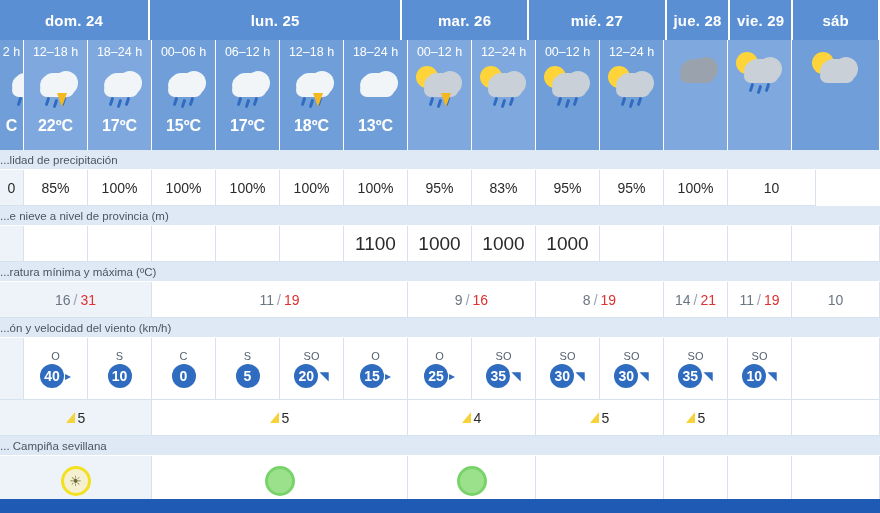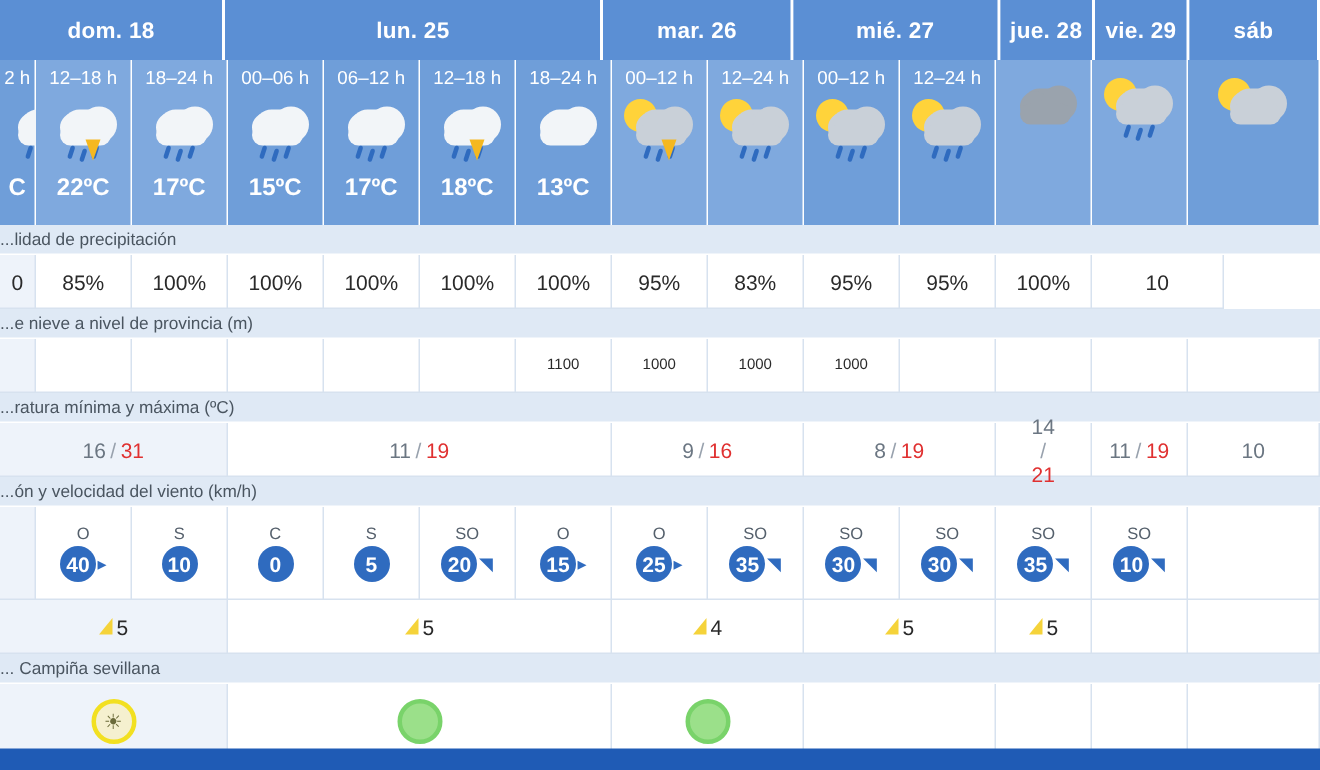--- a/index.html
+++ b/index.html
@@ -95,21 +95,21 @@
     border-bottom: 1px solid #d7e2ef;
     display: flex;
     align-items: center;
     justify-content: center;
     font-size: 14px;
     color: #2a2a2a;
     background: #ffffff;
   }
   .cell.shade { background: #eef3fa; }
   .row-prob .cell { height: 36px; }
-  .row-snow .cell { height: 36px; font-size: 10px; }
+  .row-snow .cell { height: 36px; font-size: 19px; }
   .row-temp .cell { height: 36px; font-size: 14px; color: #7b8490; }
   .row-temp .cell .tmin { color: #6b7682; }
   .row-temp .cell .sep { color: #98a1ad; padding: 0 3px; }
   .row-temp .cell .tmax { color: #e03030; }
 
   
   .row-wind { display: flex; width: 880px; background: #ffffff; }
   .wind-cell {
     height: 62px;
     border-right: 1px solid #d7e2ef;
@@ -229,21 +229,21 @@
     transform: rotate(18deg);
   }
 </style>
 </head>
 <body>
 
 <div id="app">
 
   <div class="day-row" id="dayRow">
       <div class="day-cell" style="width: 152px;">
-        <span>dom. 18</span>
+        <span>dom. 24</span>
       </div>
       <div class="day-cell" style="width: 256px;">
         <span>lun. 25</span>
       </div>
       <div class="day-cell" style="width: 128px;">
         <span>mar. 26</span>
       </div>
       <div class="day-cell" style="width: 140px;">
         <span>mié. 27</span>
       </div>
@@ -527,21 +527,21 @@
       <div class="cell" style="width: 128px;">
         <span class="tmin">9</span>
         <span class="sep">/</span>
         <span class="tmax">16</span>
       </div>
       <div class="cell" style="width: 128px;">
         <span class="tmin">8</span>
         <span class="sep">/</span>
         <span class="tmax">19</span>
       </div>
-      <div class="cell" style="width: 64px; flex-direction: column;">
+      <div class="cell" style="width: 64px;">
         <span class="tmin">14</span>
         <span class="sep">/</span>
         <span class="tmax">21</span>
       </div>
       <div class="cell" style="width: 64px;">
         <span class="tmin">11</span>
         <span class="sep">/</span>
         <span class="tmax">19</span>
       </div>
       <div class="cell" style="width: 88px;">

